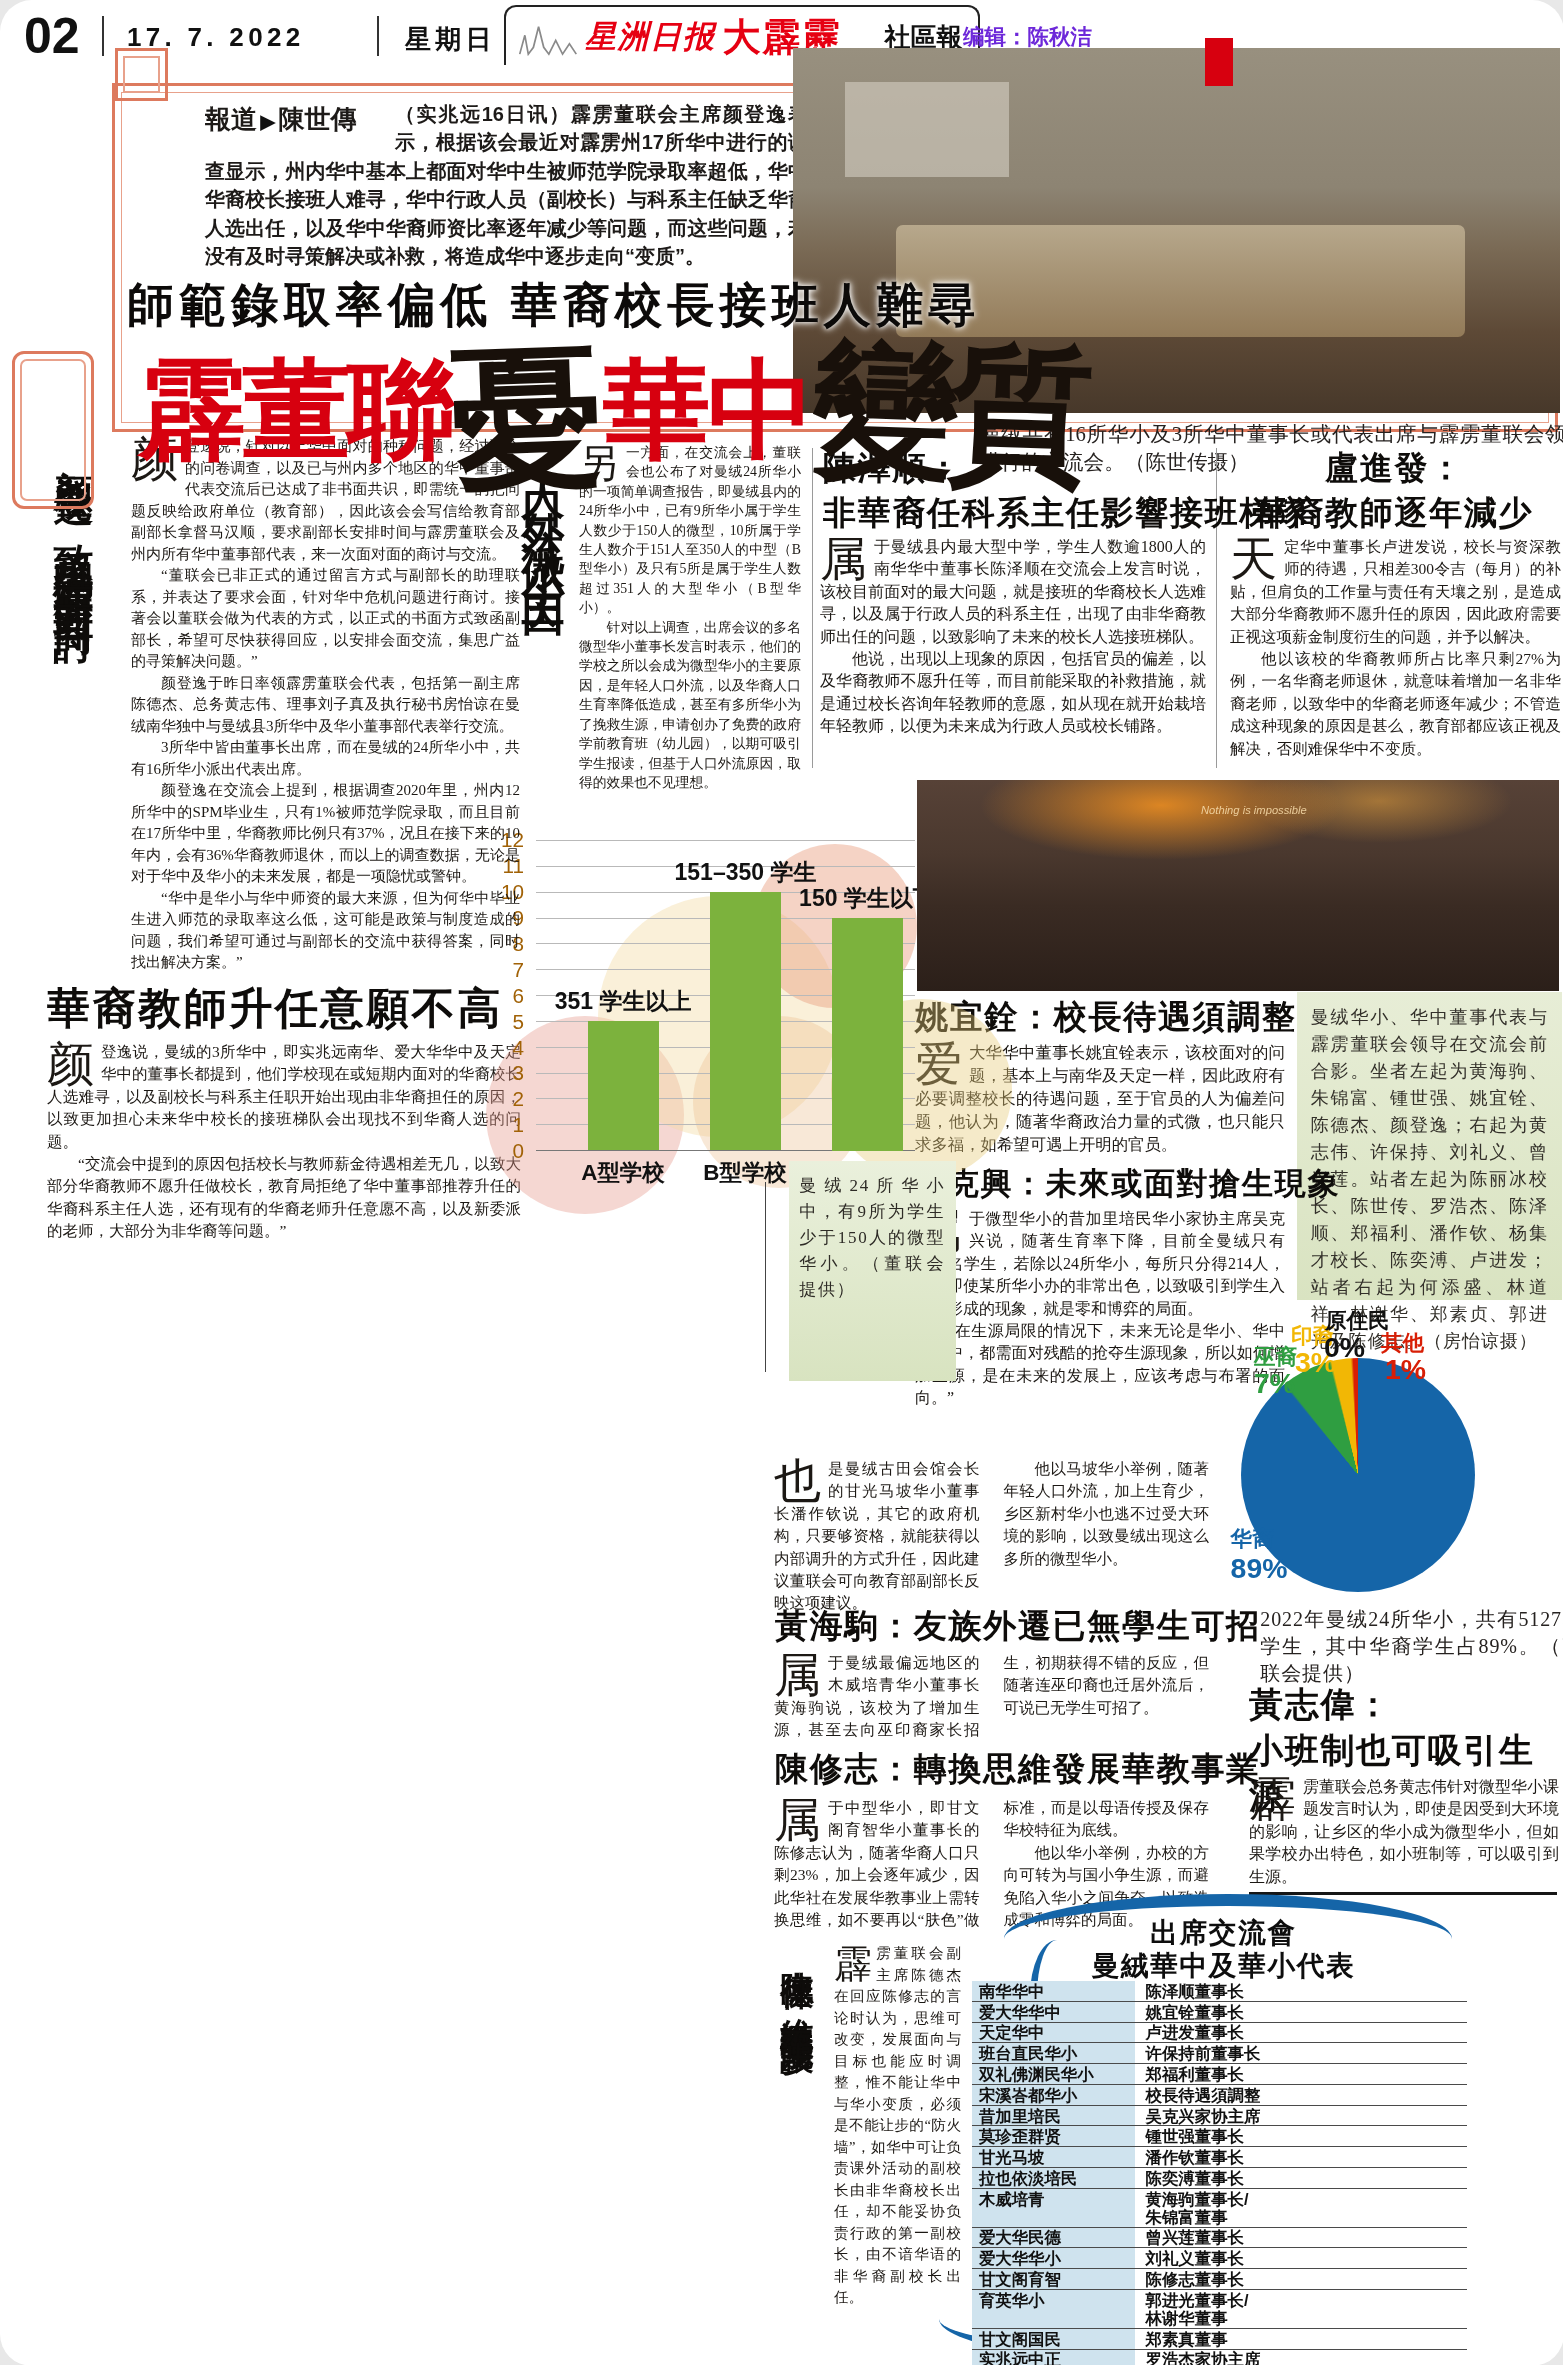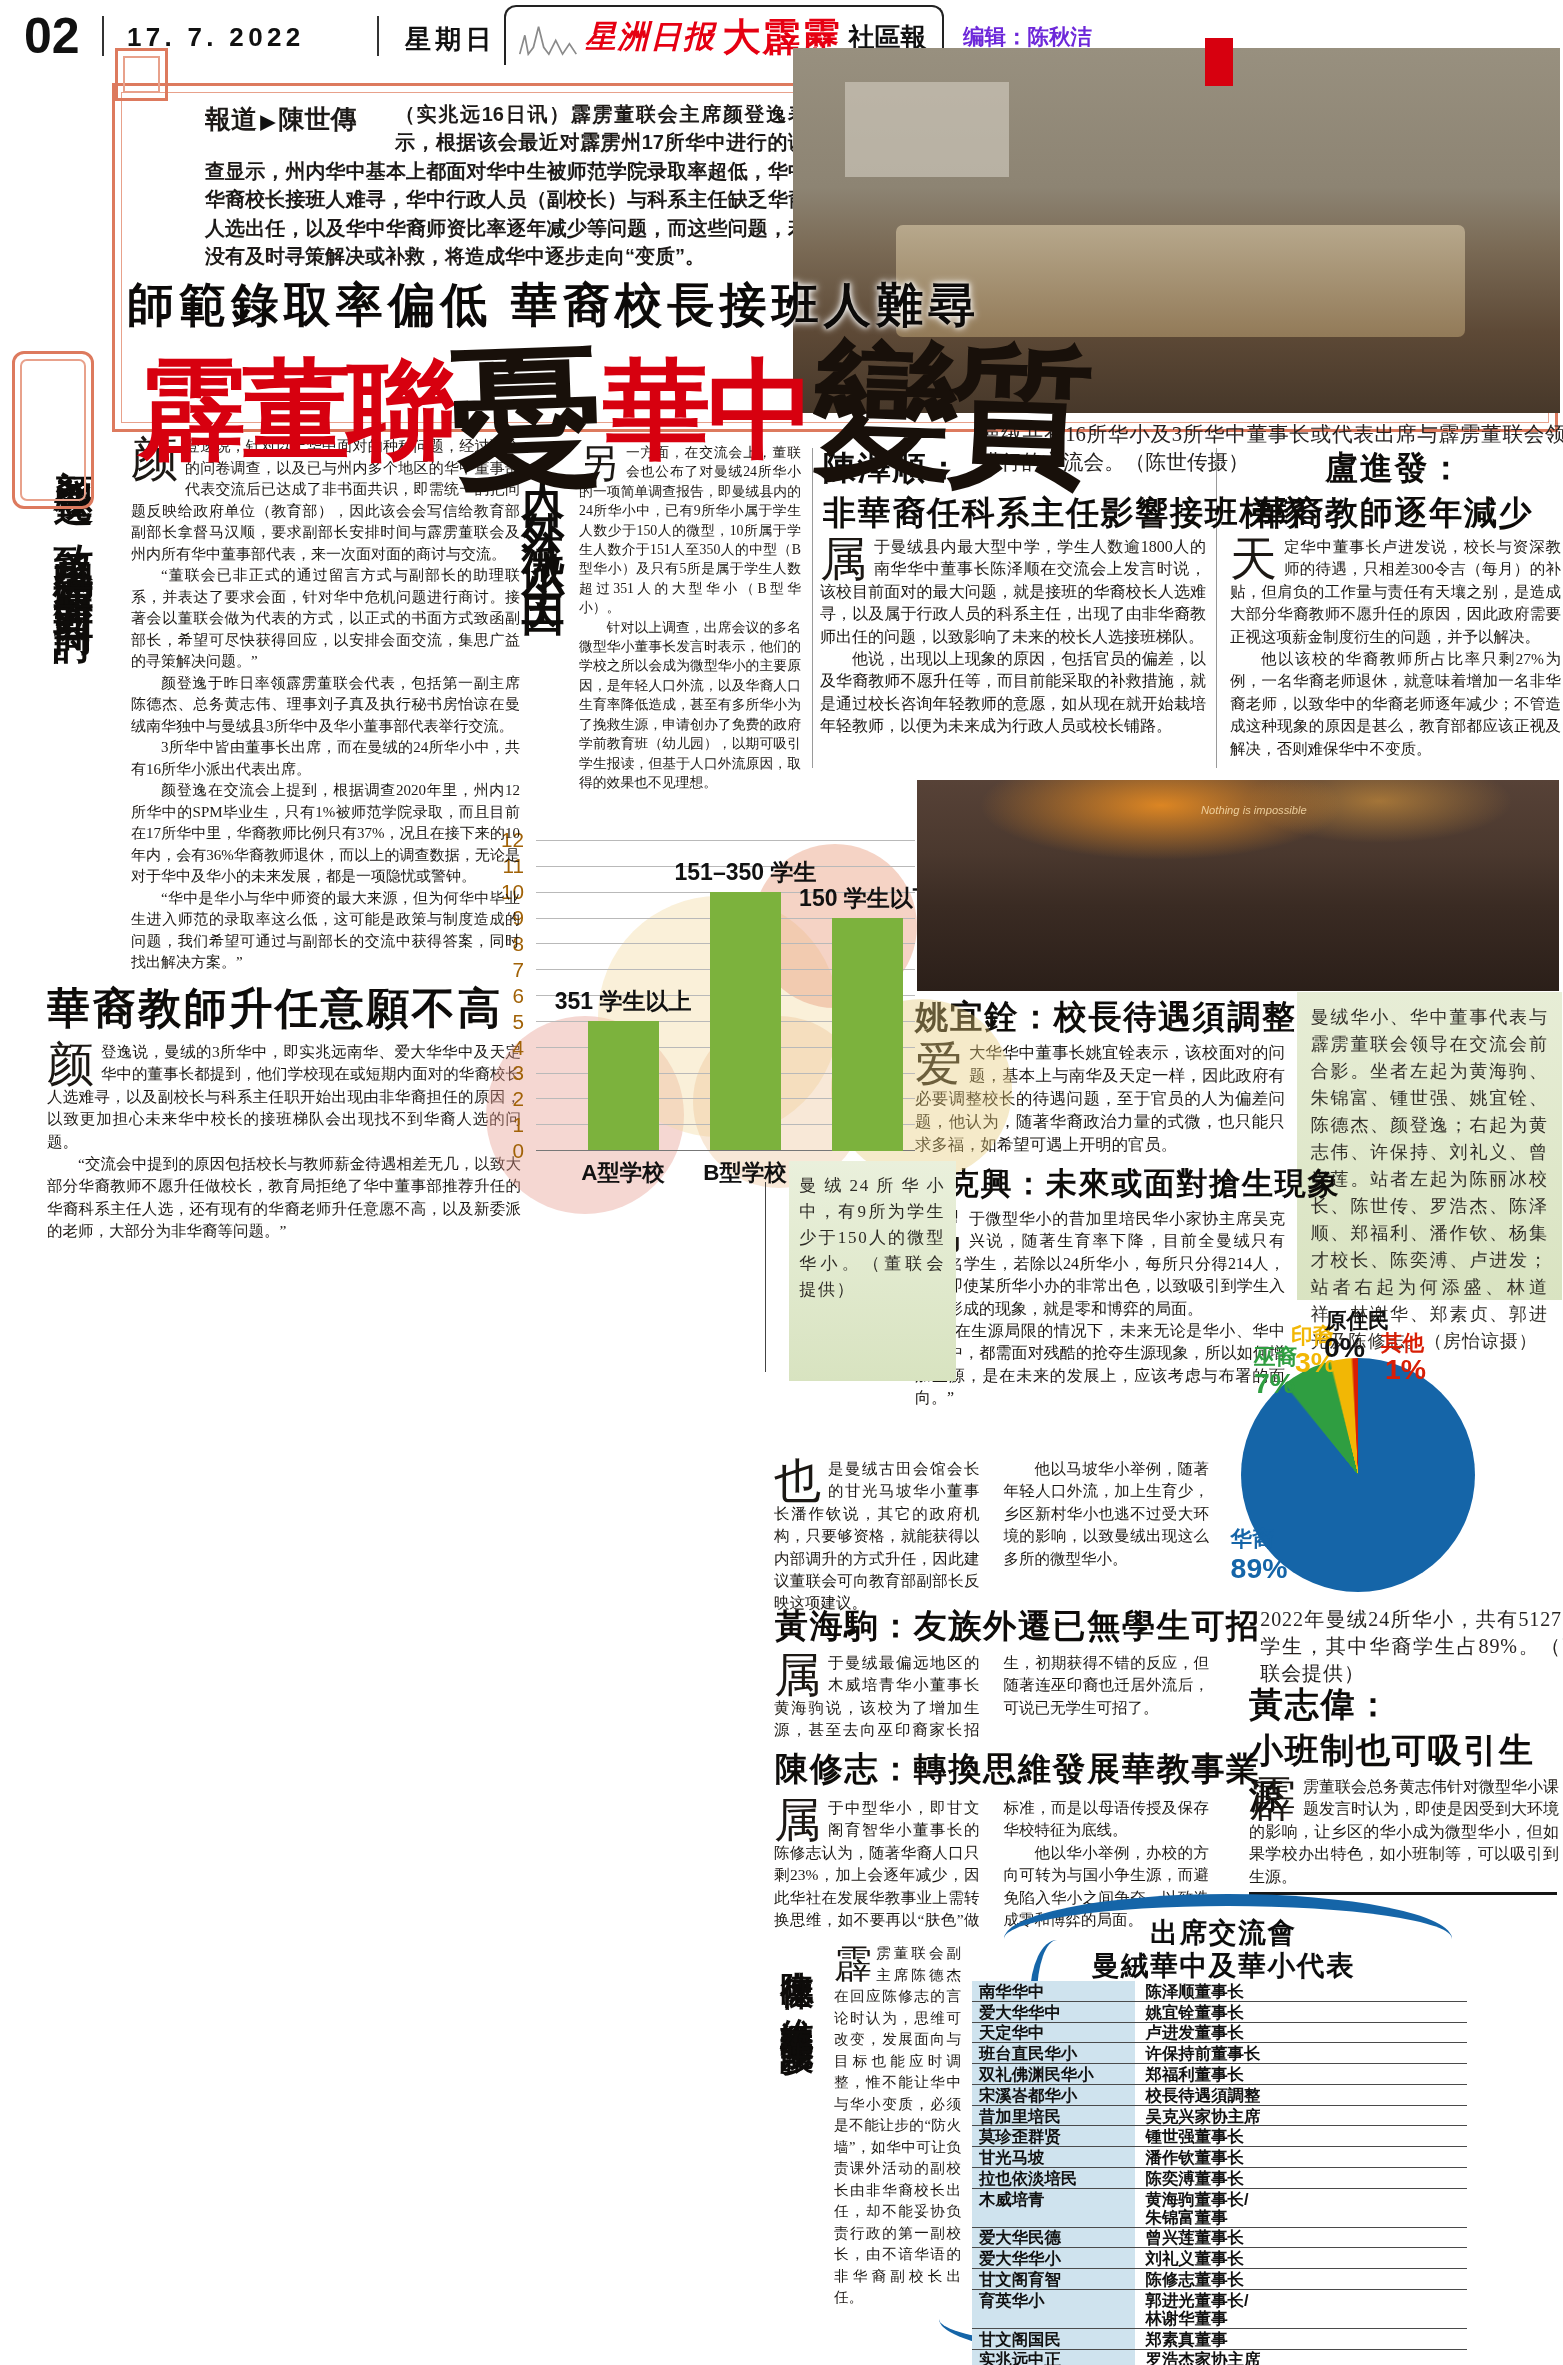--- a/index.html
+++ b/index.html
@@ -1,27 +1,27 @@
 <!DOCTYPE html>
 <html style="font-size:13.8px"><head>
 <meta charset="utf-8">
 <style>
   html,body{margin:0;padding:0;background:#e8e8e8;}
   .page{position:relative;width:1564px;height:2366px;background:#fff;overflow:hidden;
-        font-family:"Liberation Serif",serif;}
+        font-family:"Liberation Serif",serif;border-radius:32px;}
   .abs{position:absolute;}
   
   .pagenum{font:700 50px "Liberation Sans",sans-serif;color:#111;}
   .hmeta{font:700 26px "Liberation Sans",sans-serif;color:#111;letter-spacing:4.3px;}
   .hdiv{width:1.7px;background:#333;}
   .logotab{border:2.6px solid #222;border-bottom:none;border-radius:12px 12px 0 0;
            display:flex;align-items:center;gap:6.9px;padding:3.4px 15.5px 1.7px 12px;background:#fff;}
   .logoscript{font:700 italic 31px "Liberation Serif",serif;color:#e60012;letter-spacing:1.7px;}
   .logobig{font:900 38px "Liberation Sans",sans-serif;color:#e60012;letter-spacing:1.7px;}
-  .logosub{font:700 26px "Liberation Sans",sans-serif;color:#111;}
+  .logosub{font:700 26px "Liberation Sans",sans-serif;color:#111;margin-left:36px;}
   .editor{font:700 21.5px "Liberation Sans",sans-serif;color:#6d28d9;}
   
   .oframe{border:3.4px solid #dd7a5e;}
   .oframe-in{position:absolute;left:6px;top:6px;right:6px;bottom:6px;border:1.7px solid #e8a18b;}
   .ornament{border:3.4px solid #dd7a5e;}
   .ornament .in{position:absolute;left:5.2px;top:5.2px;right:5.2px;bottom:5.2px;border:2.6px solid #e8a18b;}
   
   .lead{font:700 20px/28.4px "Liberation Sans",sans-serif;color:#1d1a18;text-align:justify;}
   .rpt{float:left;width:183px;font:700 26px "Liberation Sans",sans-serif;margin:1.7px 6.9px 0 0;}
   .arrow{color:#111;font-size:19px;padding:0 3.4px;}

